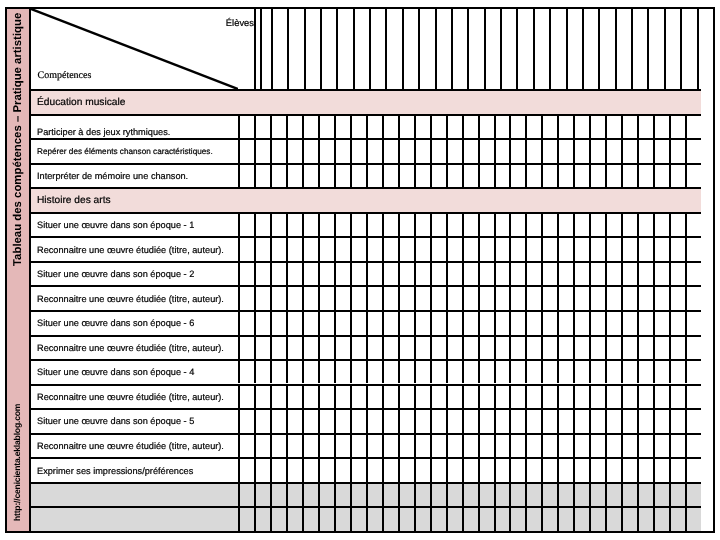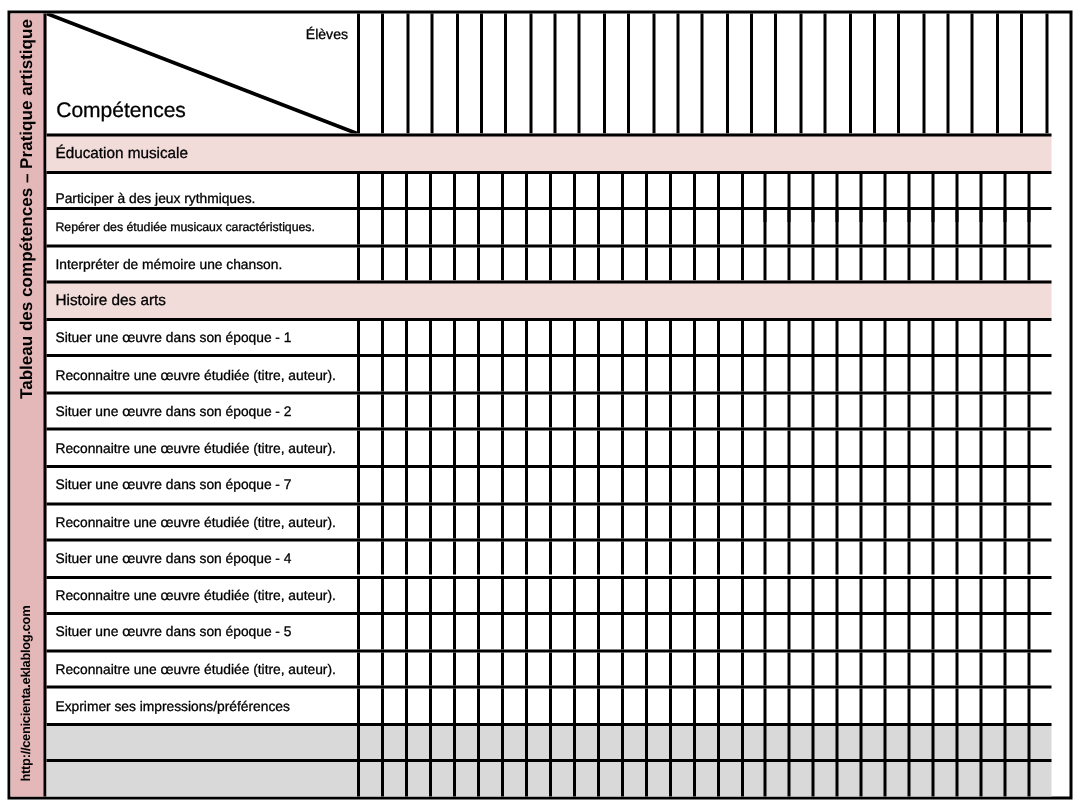--- a/index.html
+++ b/index.html
@@ -20,24 +20,24 @@
             display:flex;align-items:center;justify-content:center;}
   .side-top{top:2.2px;height:256px;font-size:11.38px;letter-spacing:0px;}
   .side-bot{top:393px;height:120px;font-size:8.6px;letter-spacing:-0.2px;left:-1px;}
 
   
   .grid{position:absolute;left:24px;top:0;right:0;bottom:0;}
 
   
   .hdr{position:absolute;left:0;top:0;right:0;height:80px;}
   .hdr-label{position:absolute;left:0;top:0;width:207px;height:80px;
-             border-right:2px solid #000;box-sizing:content-box;}
+             border-right:2px solid #000;box-sizing:content-box;padding-left:22px;}
   .eleves{position:absolute;right:6px;top:8.2px;font-size:9.4px;color:#000000;
            -webkit-text-stroke:0.2px #000;}
-  .competences{position:absolute;left:6.5px;bottom:8px;font-size:14px;color:#000000;
+  .competences{position:absolute;left:6.5px;bottom:8px;font-size:10px;color:#000000;font-family:Liberation Serif, serif;
                 -webkit-text-stroke:0.2px #000;}
   .diag{position:absolute;left:0;top:0;width:207px;height:80px;}
 
   .colset{position:absolute;left:209px;top:0;right:0;display:flex;}
   .colset .col{flex:1 1 0;border-right:2px solid #000;box-sizing:border-box;}
   .colset .col:last-child{border-right:none;}
 
   .rows{position:absolute;left:0;top:80px;right:0;bottom:0;}
   .row{position:absolute;left:0;right:12px;border-top:2px solid #000;box-sizing:border-box;}
   .rlabel{position:absolute;left:0;top:0;width:209px;height:100%;
@@ -141,21 +141,21 @@
               <div class="col"></div>
               <div class="col"></div>
               <div class="col"></div>
               <div class="col"></div>
               <div class="col"></div>
               <div class="col"></div>
               <div class="col"></div>
             </div>
           </div>
           <div class="row item small" style="top: 49.11px; height: 24.56px;">
-            <div class="rlabel">Repérer des étudiée musicaux caractéristiques.</div>
+            <div class="rlabel">Repérer des éléments chanson caractéristiques.</div>
             <div class="rcols">
               <div class="col"></div>
               <div class="col"></div>
               <div class="col"></div>
               <div class="col"></div>
               <div class="col"></div>
               <div class="col"></div>
               <div class="col"></div>
               <div class="col"></div>
               <div class="col"></div>
@@ -348,21 +348,21 @@
               <div class="col"></div>
               <div class="col"></div>
               <div class="col"></div>
               <div class="col"></div>
               <div class="col"></div>
               <div class="col"></div>
               <div class="col"></div>
             </div>
           </div>
           <div class="row item" style="top: 221px; height: 24.56px;">
-            <div class="rlabel">Situer une œuvre dans son époque - 7</div>
+            <div class="rlabel">Situer une œuvre dans son époque - 6</div>
             <div class="rcols">
               <div class="col"></div>
               <div class="col"></div>
               <div class="col"></div>
               <div class="col"></div>
               <div class="col"></div>
               <div class="col"></div>
               <div class="col"></div>
               <div class="col"></div>
               <div class="col"></div>

